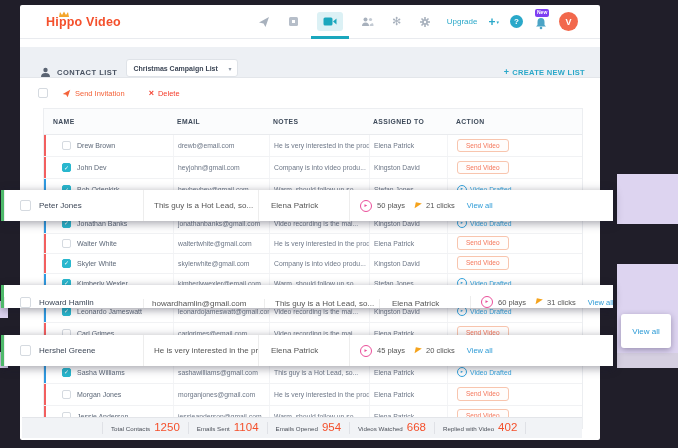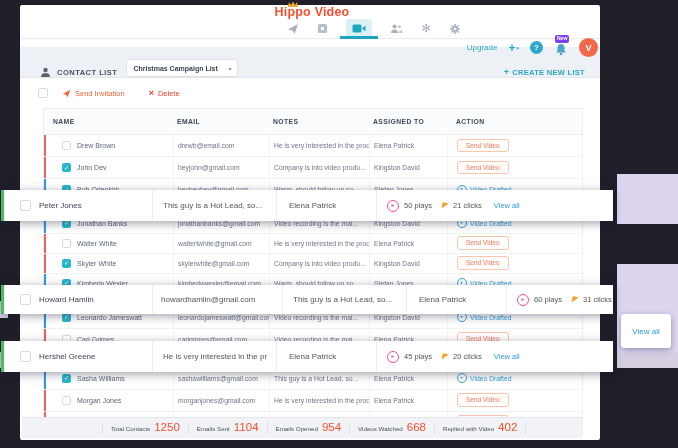--- a/index.html
+++ b/index.html
@@ -14,21 +14,21 @@
   #patch-l1{left:0;top:301px;width:8px;height:17px;}
   #patch-l2{left:0;top:352px;width:8px;height:16px;}
   .chip{position:absolute;left:621px;top:314px;width:50px;height:34px;background:#fff;border-radius:3px;
         box-shadow:0 2px 6px rgba(50,40,80,.4);display:flex;align-items:center;justify-content:center;
         font-size:8px;color:#2d9bd6;z-index:6;}
 
   
   .app{position:absolute;left:20px;top:5px;width:580px;height:435px;background:#fff;border-radius:2px;z-index:2;}
 
   
-  .topnav{height:33px;display:flex;align-items:center;border-bottom:1px solid #e9ebef;padding:0 2px;position:relative;flex-direction:column;}
+  .topnav{height:33px;display:flex;align-items:center;border-bottom:1px solid #e9ebef;padding:0 22px;position:relative;}
   .logo{position:relative;font-size:12.5px;font-weight:bold;color:#f4502c;letter-spacing:.2px;margin-left:4px;white-space:nowrap;}
   .logo svg{position:absolute;top:-4px;left:12px;}
   .tabs{display:flex;align-items:stretch;height:33px;margin-left:128px;}
   .tab{display:flex;align-items:center;padding:0 9px;height:100%;position:relative;cursor:pointer;}
   .tab.active{background:linear-gradient(#ffffff,#ffffff);}
   .tab.active .tabbg{background:#dcf1f5;border-radius:3px;padding:4px 6px;display:flex;align-items:center;}
   .tab.active::after{content:"";position:absolute;left:3px;right:3px;bottom:-1px;height:3px;background:#1ba7bd;}
   .glyph-ic{font-size:11px;color:#a8b1bd;line-height:1;}
   .nav-right{margin-left:auto;display:flex;align-items:center;gap:11px;}
   .upgrade{font-size:8px;color:#2aa8c9;cursor:pointer;}
@@ -85,23 +85,23 @@
   .c-email{width:96px;}.c-notes{width:100px;}.c-assigned{width:78px;}
   .c-action{flex:1;padding-left:9px;}
   .send-btn{font-size:6.5px;color:#f4765a;border:1px solid #f8c5ae;background:#fffdfc;border-radius:3px;
             padding:2px 8px;font-family:inherit;cursor:pointer;line-height:1.2;}
   .drafted{display:flex;align-items:center;gap:3px;color:#35a4de;font-size:6.8px;}
   .pcircle{width:8px;height:8px;border:1px solid currentColor;border-radius:50%;display:inline-flex;align-items:center;
            justify-content:center;font-size:4.5px;line-height:1;flex:none;}
 
   
   .row.popped{height:31px;margin-left:-43px;margin-right:-31px;z-index:5;border-bottom:none;
-              border-left:3px solid #4eb96a;box-shadow:0 2px 9px rgba(25,25,45,.42);gap:9px;}
+              border-left:3px solid #4eb96a;box-shadow:0 2px 9px rgba(25,25,45,.42);}
   .row.pop1{margin-top:-11px;margin-bottom:-7.5px;}
-  .row.pop2{height:29px;margin-top:-8.5px;margin-bottom:-7.5px;}
+  .row.pop2{height:23px;margin-top:-8.5px;margin-bottom:-7.5px;align-items:flex-end;}
   .row.pop3{margin-top:-9.5px;margin-bottom:-4.5px;}
   .popped .c-name{width:139px;}
   .popped .c-name .cb{margin-left:15px;width:11px;height:11px;font-size:8px;}
   .popped .c-name .nm{margin-left:8px;font-size:8px;color:#3c4656;}
   .popped .c-email{width:121px;padding-left:8px;}
   .popped .c-notes{width:115px;padding-left:10px;color:#444;}
   .popped .c-assigned{width:91px;padding-left:12px;}
   .popped .cell{font-size:8px;color:#555;border-left:1px solid #ededed;}
   .popped .c-action{padding-left:10px;gap:5px;}
   .play-pink{color:#ea4f9a;width:10px;height:10px;font-size:5.5px;}

